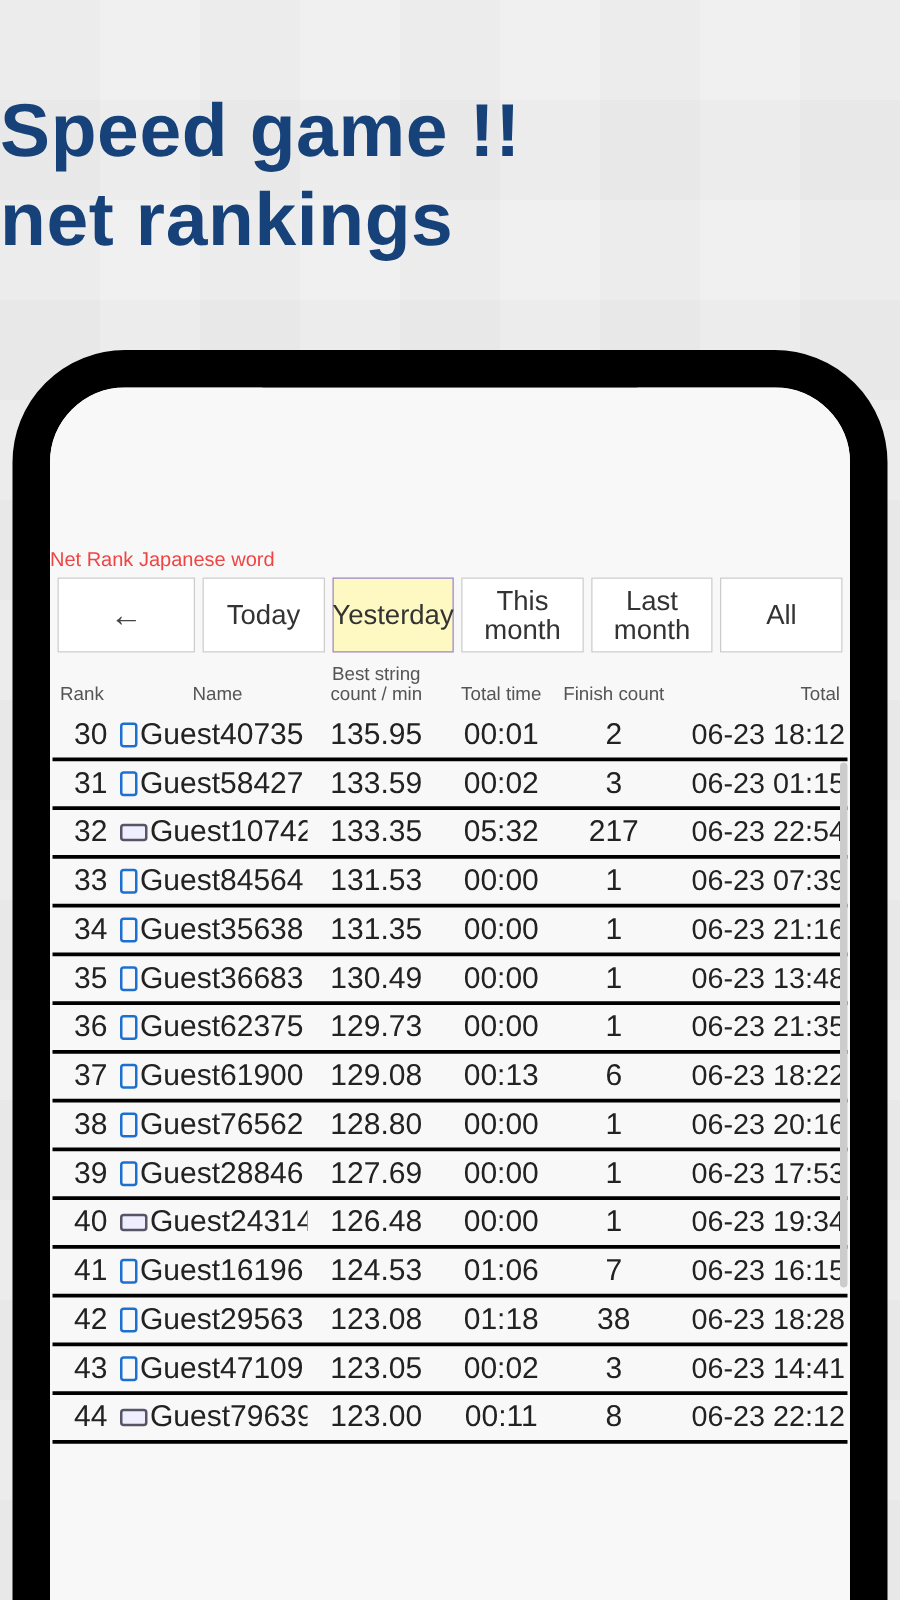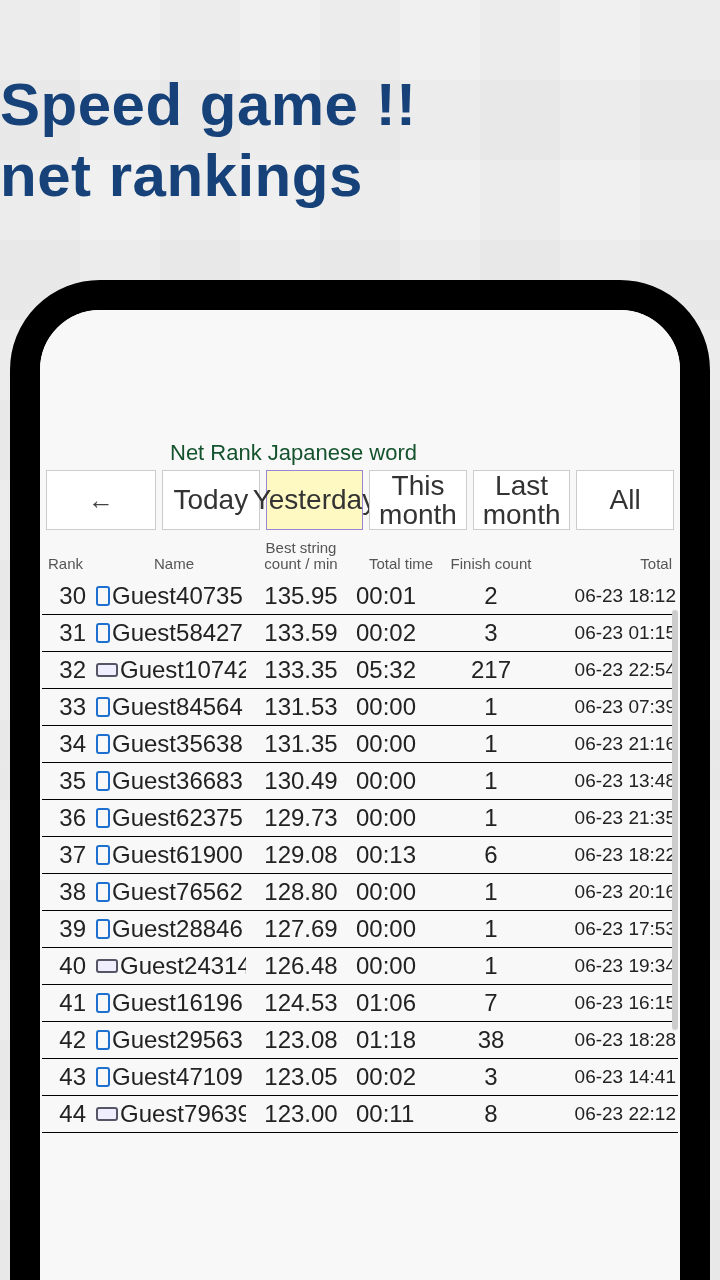--- a/index.html
+++ b/index.html
@@ -76,23 +76,22 @@
     background: #333;
     border-radius: 50%;
   }
   .screen {
     position: absolute;
     inset: 0;
     background: #f8f8f8;
     padding-top: 130px;
   }
   .subtitle {
-    font-size: 22px;
-    color: #14532d;
-    padding-left: 130px;
+    font-size: 16px;
+    color: #ef4444;
     margin-bottom: 4px;
   }
   .topbar {
     display: flex;
     gap: 6px;
     padding: 0 6px 8px 6px;
     align-items: stretch;
   }
   .back-btn {
     width: 110px;
@@ -106,21 +105,21 @@
     color: #444;
   }
   .tab {
     flex: 1;
     min-width: 0;
     border: 1px solid #ccc;
     background: #fff;
     display: flex;
     align-items: center;
     justify-content: center;
-    font-size: 28px;
+    font-size: 22px;
     color: #333;
     text-align: center;
     line-height: 1.05;
     padding: 4px 2px;
     height: 60px;
   }
   .tab.active {
     background: #fef9c3;
     border-color: #9a85d0;
   }
@@ -139,28 +138,28 @@
   .thead .h-rank { text-align: left; padding-left: 2px; }
   .thead .h-name { text-align: center; padding-left: 6px; }
   .thead .h-date { text-align: right; padding-right: 4px; }
   .row {
     display: grid;
     grid-template-columns: 50px 150px 110px 90px 90px 140px;
     font-size: 24px;
     color: #222;
     padding: 4px 4px;
     align-items: center;
-    border-bottom: 1px solid #000000;
+    border-bottom: 3px solid #000000;
   }
   .row .c-rank { text-align: right; padding-right: 10px; }
   .row .c-name { display: flex; align-items: center; gap: 2px; overflow: hidden; white-space: nowrap; }
   .row .c-bsc { text-align: center; }
-  .row .c-time { text-align: left; }
+  .row .c-time { text-align: center; }
   .row .c-fc { text-align: center; }
-  .row .c-date { text-align: right; white-space: nowrap; font-size: 19px; }
+  .row .c-date { text-align: right; white-space: nowrap; font-size: 23px; }
   .dev-icon {
     display: inline-block;
     width: 14px;
     height: 20px;
     border: 2px solid #1e70d0;
     border-radius: 3px;
     flex-shrink: 0;
   }
   .dev-icon.wide {
     width: 22px;

